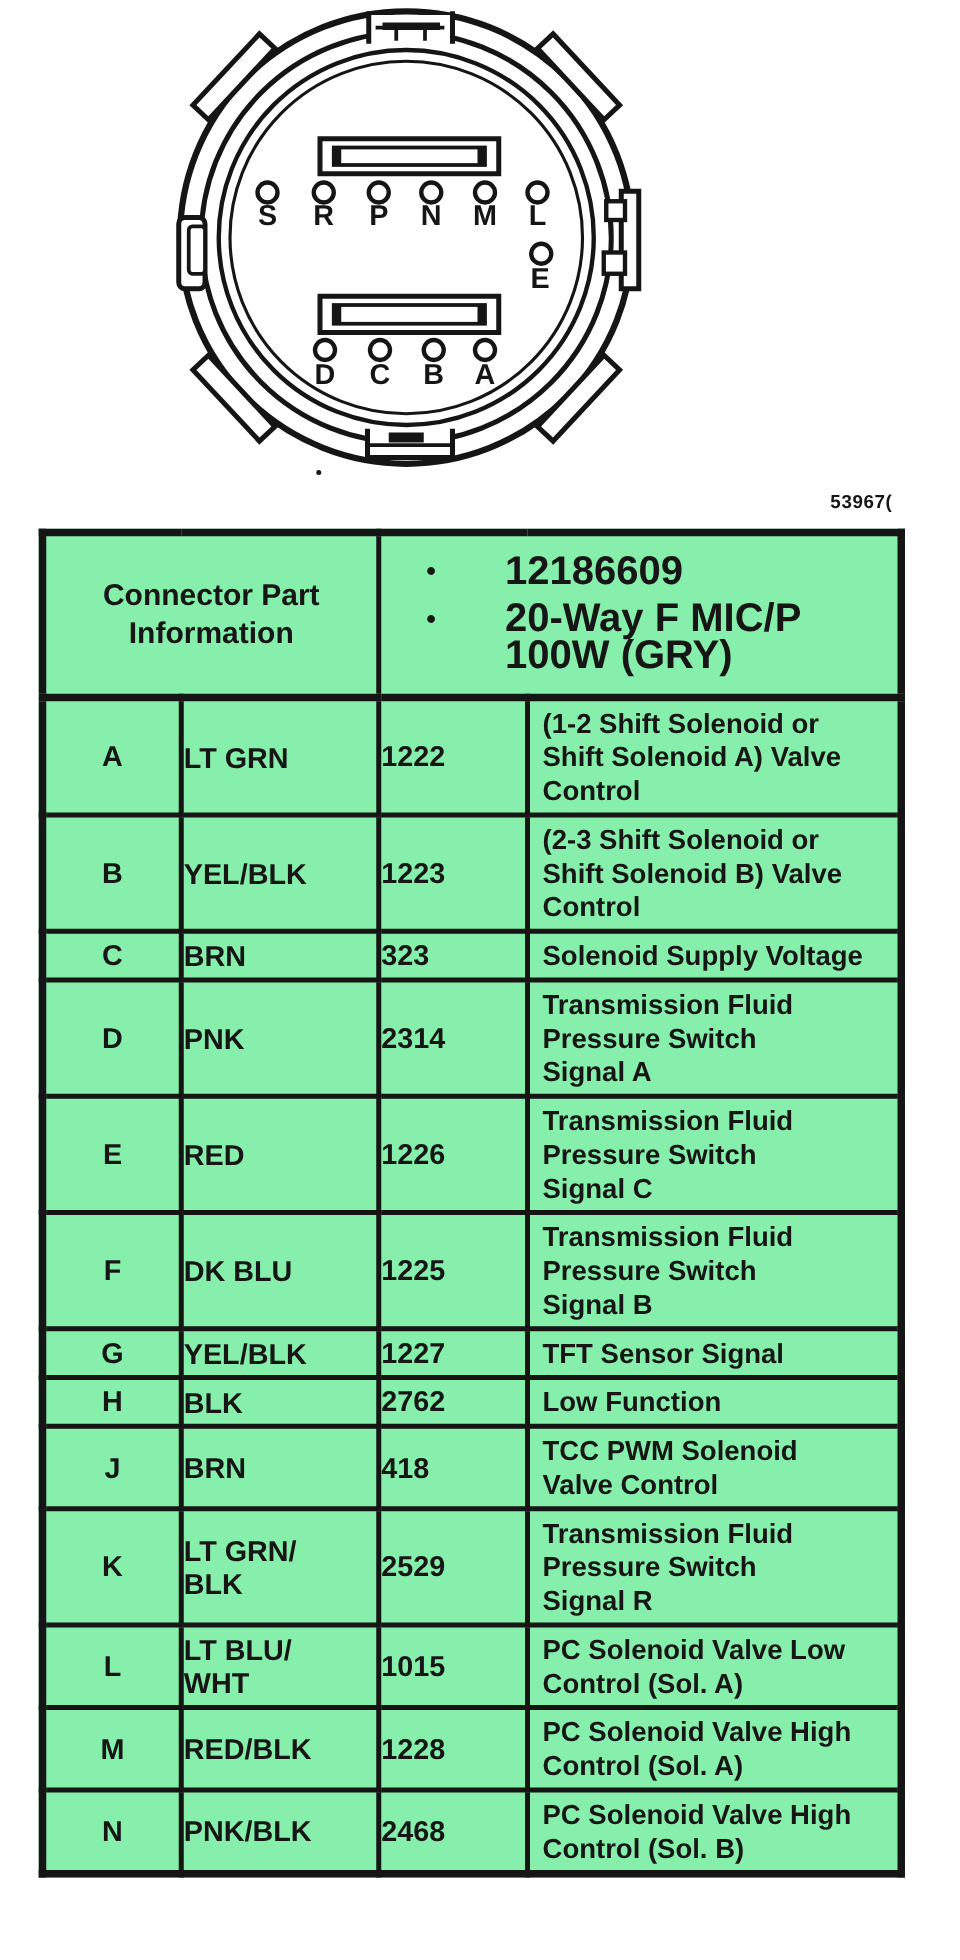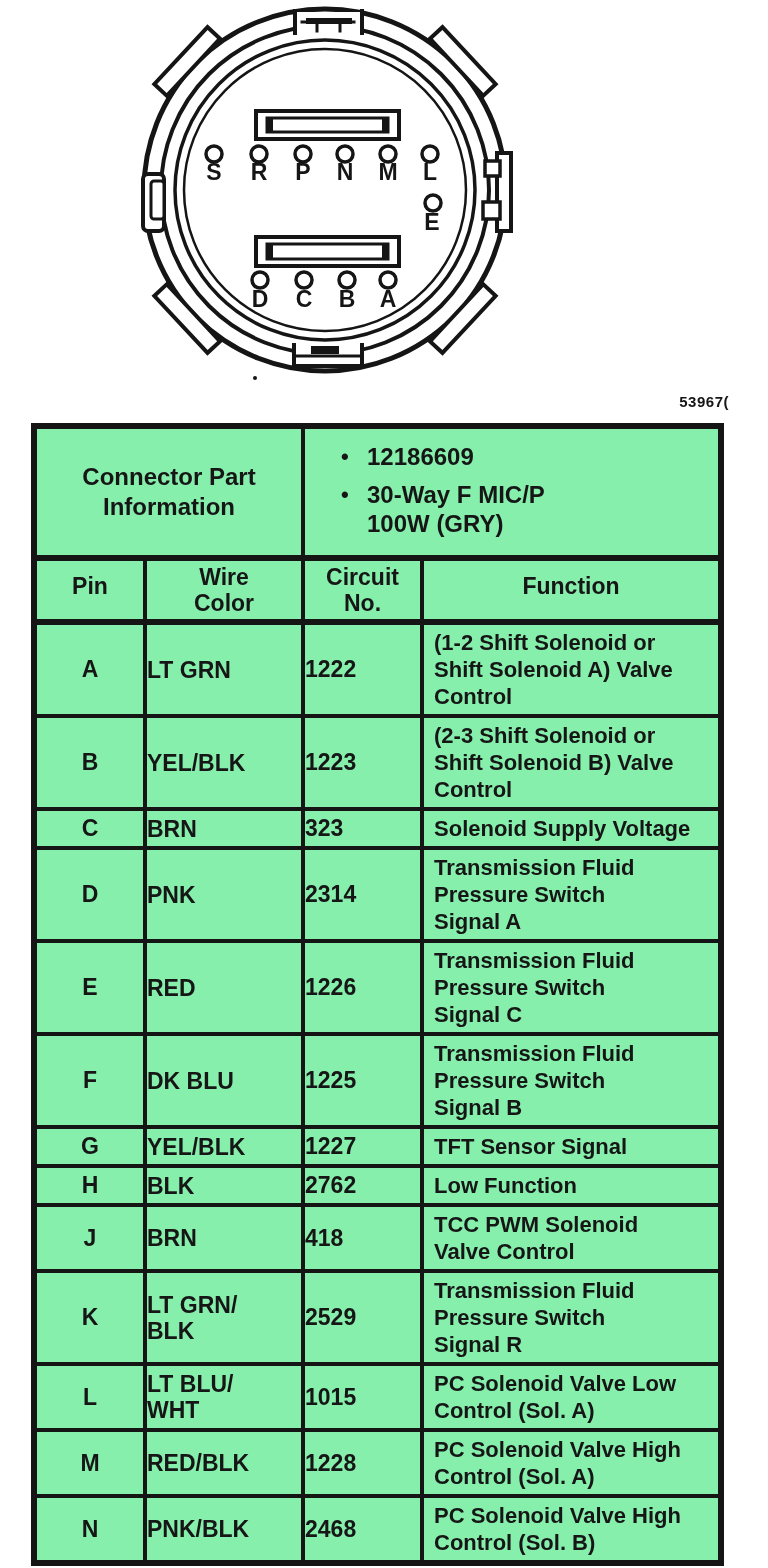--- a/index.html
+++ b/index.html
@@ -3,21 +3,21 @@
 <meta charset="utf-8">
 <style>
   * { box-sizing: border-box; margin: 0; padding: 0; }
   html,body { background:#ffffff; }
   body { font-family: "Liberation Sans", sans-serif; color:#151515; }
   .page { position: relative; width: 768px; height: 1568px; background:#fff; overflow: hidden; }
 
   .connector-svg { position:absolute; top:0; left:0; }
 
   .figure-number {
-    position:absolute; top:393px; right:39px;
+    position:absolute; top:393px; right:54px;
     font-size:15px; font-weight:700; letter-spacing:0.5px;
   }
   .artifact-dot {
     position:absolute; left:253px; top:376px; width:4px; height:4px;
     background:#151515; border-radius:50%;
   }
 
   table.pinout {
     position:absolute; left:31px; top:423px;
     width:687px; border-collapse:collapse; table-layout:fixed;
@@ -33,21 +33,21 @@
   .pre { white-space:pre-line; }
 
   
   .part-info-label {
     text-align:center; font-size:24px; line-height:30px; height:98px;
     border-bottom-width:6px !important;
   }
   .part-info-values { border-bottom-width:6px !important; padding:13px 6px 8px 36px; vertical-align:top; }
   .bullet-item { display:flex; align-items:flex-start; margin-bottom:9px; }
   .bullet-glyph { width:26px; font-size:22px; line-height:29px; flex:0 0 26px; }
-  .bullet-text { font-size:24px; line-height:29px; }
+  .bullet-text { font-size:32px; line-height:29px;margin-left:37px; }
 
   
   .col-header-row th { border-bottom-width:6px !important; height:64px; font-size:23px; line-height:26px; text-align:center; }
   .th-bottom { vertical-align:bottom; padding-bottom:8px; }
 
   
   .rh-lg td { height:92px; }
   .rh-md td { height:66px; }
   .rh-sm td { height:39px; }
   td.pin-cell     { text-align:center; font-size:23px; }
@@ -164,32 +164,24 @@
       <tr>
         <td colspan="2" class="part-info-label pre">Connector Part
 Information</td>
         <td colspan="2" class="part-info-values">
           <div class="bullet-item">
             <span class="bullet-glyph">•</span>
             <span class="bullet-text">12186609</span>
           </div>
           <div class="bullet-item">
             <span class="bullet-glyph">•</span>
-            <span class="bullet-text pre">30-Way F MIC/P
+            <span class="bullet-text pre">20-Way F MIC/P
 100W (GRY)</span>
           </div>
         </td>
-      </tr>
-      <tr class="col-header-row">
-        <th class="th-bottom">Pin</th>
-        <th class="pre">Wire
-Color</th>
-        <th class="pre">Circuit
-No.</th>
-        <th class="th-bottom">Function</th>
       </tr>
 
       <tr class="rh-lg">
         <td class="pin-cell">A</td>
         <td class="wire-cell pre">LT GRN</td>
         <td class="circuit-cell">1222</td>
         <td class="func-cell pre">(1-2 Shift Solenoid or
 Shift Solenoid A) Valve
 Control</td>
       </tr>

